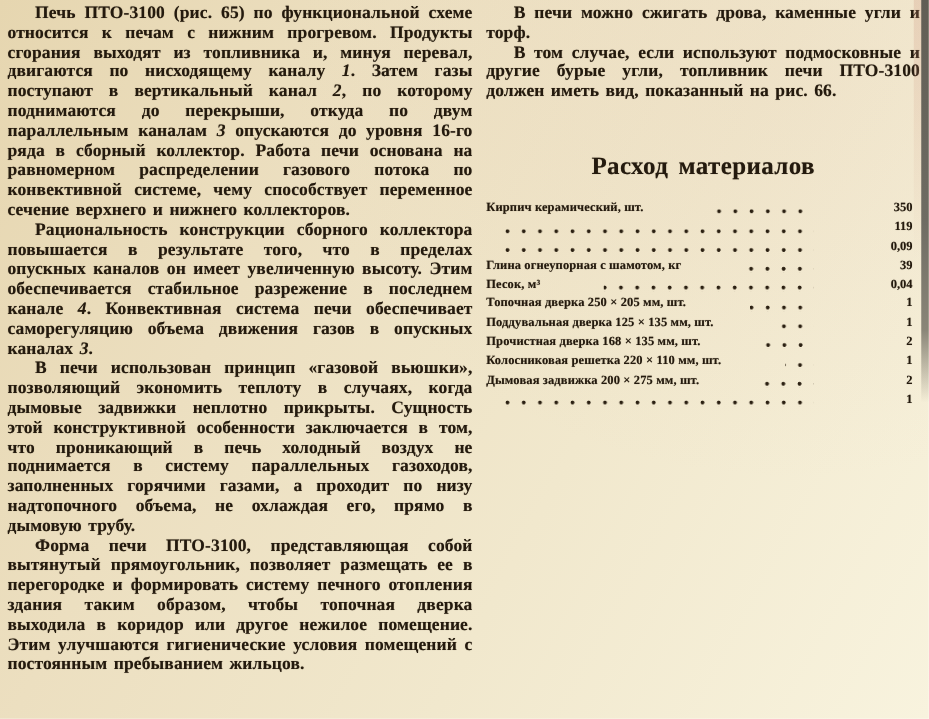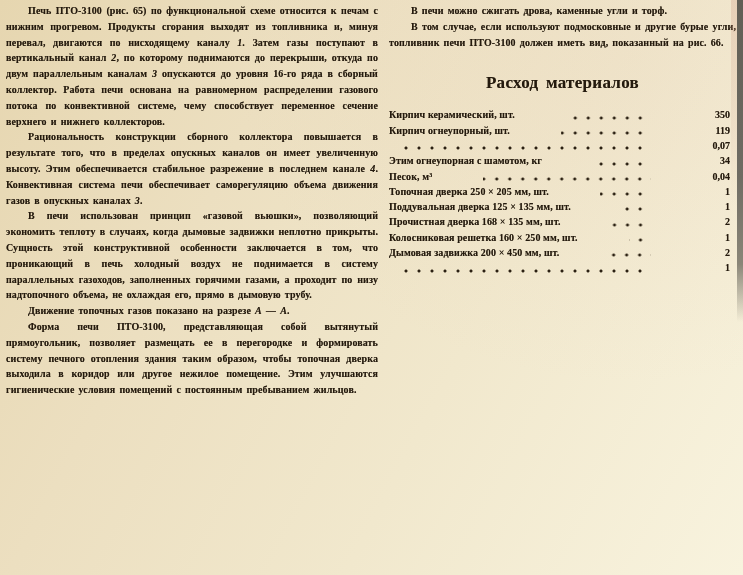--- a/index.html
+++ b/index.html
@@ -12,33 +12,33 @@
       linear-gradient(118deg, #e6d6b0 0%, #ecdfc0 30%, #f1e8cd 62%, #f8f3de 100%);
     font-family: "Liberation Serif", "DejaVu Serif", serif;
     color: #241a0e;
   }
   .page { position: absolute; inset: 0; }
   .col { position: absolute; top: 3px; }
   .col-left  { left: 6px;   width: 372px; }
   .col-right { left: 389px; width: 347px; }
   .para {
     margin: 0;
-    font-size: 10px;
+    font-size: 14px;
     line-height: 15.8px;
     font-weight: 700;
     text-align: justify;
     text-indent: 22px;
     letter-spacing: 0.1px;
     word-spacing: 1.5px;
     text-shadow: 0 0 0.6px rgba(43,32,16,0.55);
   }
   .ital { font-style: italic; }
   .heading {
-    margin: 23px 0 14px 0;
-    font-size: 17px;
+    margin: 40px 0 14px 0;
+    font-size: 20px;
     font-weight: 700;
     text-align: center;
     letter-spacing: 0.3px;
     word-spacing: 3px;
     text-shadow: 0 0 0.6px rgba(43,32,16,0.55);
   }
   .materials { padding-right: 6px; }
   .mat-row {
     display: flex;
     align-items: flex-end;
@@ -79,48 +79,46 @@
   }
 </style>
 </head>
 <body>
 
 <div class="page">
   <div class="col col-left">
       <p class="para"><span>Печь ПТО-3100 (рис. 65) по функциональной схеме относится к печам с нижним прогревом. Продукты сгорания выходят из топливника и, минуя перевал, двигаются по нисходящему каналу </span><span class="ital">1</span><span>. Затем газы поступают в вертикальный канал </span><span class="ital">2</span><span>, по которому поднимаются до перекрыши, откуда по двум параллельным каналам </span><span class="ital">3</span><span> опускаются до уровня 16-го ряда в сборный коллектор. Работа печи основана на равномерном распределении газового потока по конвективной системе, чему способствует переменное сечение верхнего и нижнего коллекторов.</span></p>
       <p class="para"><span>Рациональность конструкции сборного коллектора повышается в результате того, что в пределах опускных каналов он имеет увеличенную высоту. Этим обеспечивается стабильное разрежение в последнем канале </span><span class="ital">4</span><span>. Конвективная система печи обеспечивает саморегуляцию объема движения газов в опускных каналах </span><span class="ital">3</span><span>.</span></p>
       <p class="para"><span>В печи использован принцип «газовой вьюшки», позволяющий экономить теплоту в случаях, когда дымовые задвижки неплотно прикрыты. Сущность этой конструктивной особенности заключается в том, что проникающий в печь холодный воздух не поднимается в систему параллельных газоходов, заполненных горячими газами, а проходит по низу надтопочного объема, не охлаждая его, прямо в дымовую трубу.</span></p>
-      <p class="para"><span>Движение топочных газов показано на разрезе </span><span class="ital">А — А</span><span>.</span></p>
       <p class="para"><span>Форма печи ПТО-3100, представляющая собой вытянутый прямоугольник, позволяет размещать ее в перегородке и формировать систему печного отопления здания таким образом, чтобы топочная дверка выходила в коридор или другое нежилое помещение. Этим улучшаются гигиенические условия помещений с постоянным пребыванием жильцов.</span></p>
     </div>
   <div class="col col-right">
     <div>
         <p class="para"><span>В печи можно сжигать дрова, каменные угли и торф.</span></p>
         <p class="para"><span>В том случае, если используют подмосковные и другие бурые угли, топливник печи ПТО-3100 должен иметь вид, показанный на рис. 66.</span></p>
       </div>
     <div class="heading">Расход материалов</div>
     <div class="materials">
         <div class="mat-row">
           <span class="mat-label">Кирпич керамический, шт.</span>
           <span class="mat-leader"></span>
           <span class="mat-value">350</span>
         </div>
         <div class="mat-row">
-          <span class="mat-label">Кирпич огнеупорный, шт.</span>
           <span class="mat-leader"></span>
           <span class="mat-value">119</span>
         </div>
         <div class="mat-row">
           <span class="mat-leader"></span>
-          <span class="mat-value">0,07</span>
+          <span class="mat-value">0,09</span>
         </div>
         <div class="mat-row">
-          <span class="mat-label">Этим огнеупорная с шамотом, кг</span>
+          <span class="mat-label">Глина огнеупорная с шамотом, кг</span>
           <span class="mat-leader"></span>
-          <span class="mat-value">34</span>
+          <span class="mat-value">39</span>
         </div>
         <div class="mat-row">
           <span class="mat-label">Песок, м³</span>
           <span class="mat-leader"></span>
           <span class="mat-value">0,04</span>
         </div>
         <div class="mat-row">
           <span class="mat-label">Топочная дверка 250 × 205 мм, шт.</span>
           <span class="mat-leader"></span>
           <span class="mat-value">1</span>
@@ -129,26 +127,26 @@
           <span class="mat-label">Поддувальная дверка 125 × 135 мм, шт.</span>
           <span class="mat-leader"></span>
           <span class="mat-value">1</span>
         </div>
         <div class="mat-row">
           <span class="mat-label">Прочистная дверка 168 × 135 мм, шт.</span>
           <span class="mat-leader"></span>
           <span class="mat-value">2</span>
         </div>
         <div class="mat-row">
-          <span class="mat-label">Колосниковая решетка 160 × 250 мм, шт.</span>
+          <span class="mat-label">Колосниковая решетка 220 × 110 мм, шт.</span>
           <span class="mat-leader"></span>
           <span class="mat-value">1</span>
         </div>
         <div class="mat-row">
-          <span class="mat-label">Дымовая задвижка 200 × 450 мм, шт.</span>
+          <span class="mat-label">Дымовая задвижка 200 × 275 мм, шт.</span>
           <span class="mat-leader"></span>
           <span class="mat-value">2</span>
         </div>
         <div class="mat-row">
           <span class="mat-leader"></span>
           <span class="mat-value">1</span>
         </div>
       </div>
   </div>
   <div class="edge-tint"></div>

